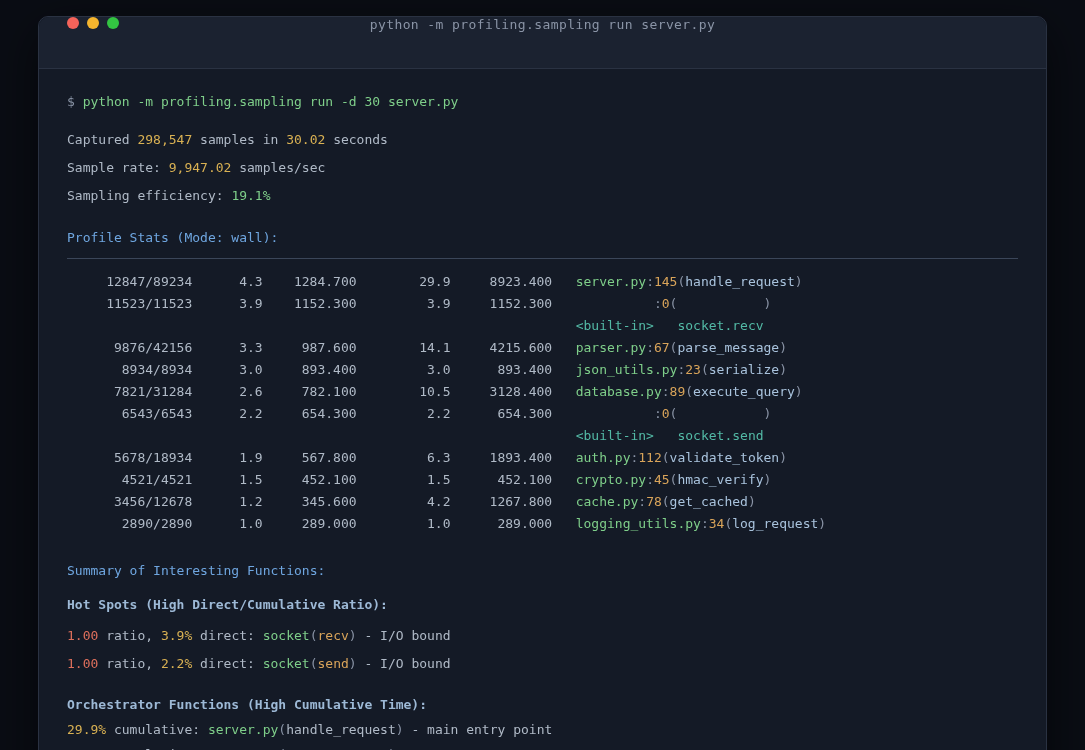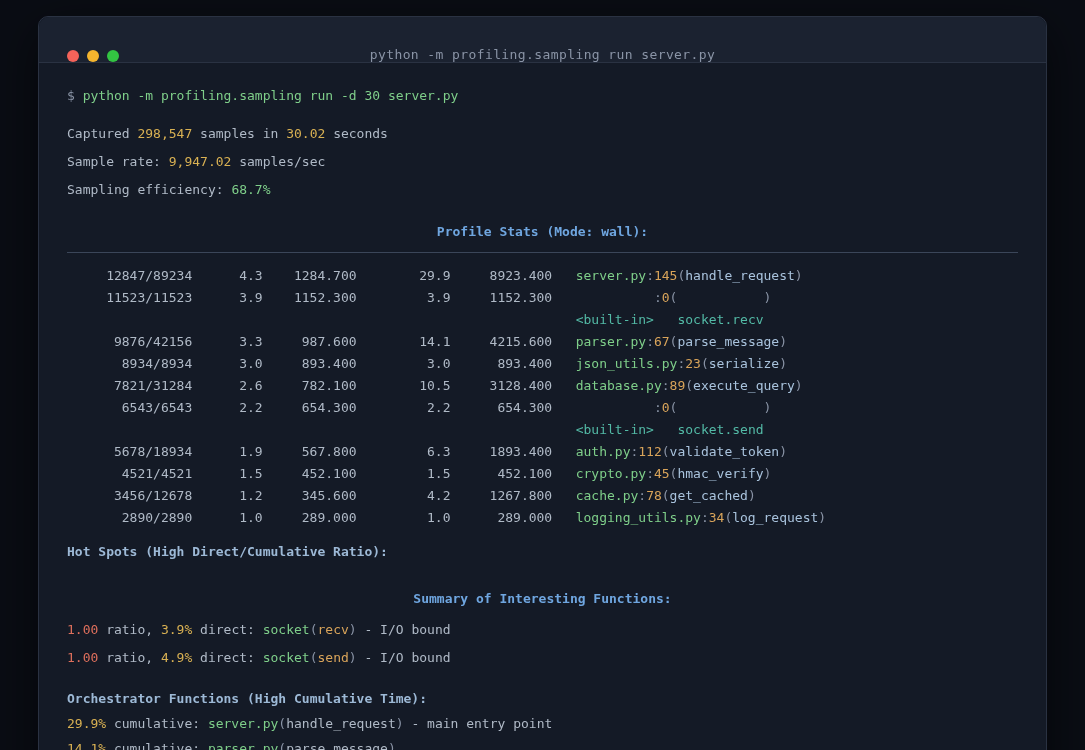--- a/index.html
+++ b/index.html
@@ -26,38 +26,38 @@
     font-family:"DejaVu Sans Mono","Liberation Mono",monospace;
   }
   .terminal{
     position:absolute;left:38px;top:16px;width:1009px;height:800px;
     background:var(--bg-term);
     border:1px solid var(--border);
     border-radius:10px;
     box-shadow:0 14px 50px rgba(0,0,0,.55);
   }
   .titlebar{
-    height:46px;display:flex;align-items:flex-end;position:relative;
+    height:52px;display:flex;align-items:flex-start;position:relative;
     background:var(--bg-titlebar);
     border-bottom:1px solid var(--border);
     border-radius:10px 10px 0 0;
   }
   .dots{position:absolute;left:28px;display:flex;gap:8px;}
   .dot{width:12px;height:12px;border-radius:50%;display:inline-block;cursor:default;}
   .dot.red{background:#f4635a;}
   .dot.yellow{background:#f5b52e;}
   .dot.green{background:#33c442;}
   .title{flex:1;text-align:center;color:var(--dim);font-size:13px;letter-spacing:.4px;}
   .content{padding:22px 28px 0 28px;font-size:13px;color:var(--fg);}
   .line{line-height:22px;white-space:pre;}
   .dim{color:var(--dim);}
   .green{color:var(--green);}
   .yellow{color:var(--yellow);}
   .orange{color:var(--orange);}
-  .blue{color:var(--blue);font-weight:bold;text-align:center;}
+  .blue{color:var(--blue);font-weight:normal;}
   .subblue{color:var(--subblue);font-weight:bold;}
   .teal{color:var(--teal) !important;margin-top:22px;}
   .red{color:var(--red);}
   .func{color:var(--func);}
   .file{color:var(--green);}
   .fgc{color:var(--fg);}
   .l-captured{margin-top:16px;}
   .l-rate,.l-eff{margin-top:6px;}
   .l-pheading{margin-top:20px;}
   hr.sep{border:0;border-top:1px solid #3b4659;margin:9px 0 12px 0;}
@@ -90,21 +90,21 @@
   </div>
 
   <div class="content">
 
     <div class="line"><span class="dim">$</span><span> </span><span class="green">python -m profiling.sampling run -d 30 server.py</span></div>
 
     <div class="line l-captured"><span>Captured </span><span class="yellow">298,547</span><span> samples in </span><span class="yellow">30.02</span><span> seconds</span></div>
 
     <div class="line l-rate"><span>Sample rate: </span><span class="yellow">9,947.02</span><span> samples/sec</span></div>
 
-    <div class="line l-eff"><span>Sampling efficiency: </span><span class="green">68.7%</span></div>
+    <div class="line l-eff"><span>Sampling efficiency: </span><span class="green">19.1%</span></div>
 
     <div class="line blue l-pheading">Profile Stats (Mode: wall):</div>
     <hr class="sep">
 
     <div class="rows">
 
         <div class="line row"><span class="col c-ns">12847/89234</span><span class="col c-sp">4.3</span><span class="col c-tt">1284.700</span><span class="col c-cu">29.9</span><span class="col c-ct">8923.400</span><span class="c-fn"><span class="file">server.py</span><span class="dim">:</span><span class="orange">145</span><span class="dim">(</span><span class="func">handle_request</span><span class="dim">)</span></span></div>
 
         <div class="line row"><span class="col c-ns">11523/11523</span><span class="col c-sp">3.9</span><span class="col c-tt">1152.300</span><span class="col c-cu">3.9</span><span class="col c-ct">1152.300</span><span class="c-fn"><span class="file teal">&lt;built-in&gt;</span><span class="dim">:</span><span class="orange">0</span><span class="dim">(</span><span class="func teal">socket.recv</span><span class="dim">)</span></span></div>
 
@@ -118,30 +118,30 @@
 
         <div class="line row"><span class="col c-ns">5678/18934</span><span class="col c-sp">1.9</span><span class="col c-tt">567.800</span><span class="col c-cu">6.3</span><span class="col c-ct">1893.400</span><span class="c-fn"><span class="file">auth.py</span><span class="dim">:</span><span class="orange">112</span><span class="dim">(</span><span class="func">validate_token</span><span class="dim">)</span></span></div>
 
         <div class="line row"><span class="col c-ns">4521/4521</span><span class="col c-sp">1.5</span><span class="col c-tt">452.100</span><span class="col c-cu">1.5</span><span class="col c-ct">452.100</span><span class="c-fn"><span class="file">crypto.py</span><span class="dim">:</span><span class="orange">45</span><span class="dim">(</span><span class="func">hmac_verify</span><span class="dim">)</span></span></div>
 
         <div class="line row"><span class="col c-ns">3456/12678</span><span class="col c-sp">1.2</span><span class="col c-tt">345.600</span><span class="col c-cu">4.2</span><span class="col c-ct">1267.800</span><span class="c-fn"><span class="file">cache.py</span><span class="dim">:</span><span class="orange">78</span><span class="dim">(</span><span class="func">get_cached</span><span class="dim">)</span></span></div>
 
         <div class="line row"><span class="col c-ns">2890/2890</span><span class="col c-sp">1.0</span><span class="col c-tt">289.000</span><span class="col c-cu">1.0</span><span class="col c-ct">289.000</span><span class="c-fn"><span class="file">logging_utils.py</span><span class="dim">:</span><span class="orange">34</span><span class="dim">(</span><span class="func">log_request</span><span class="dim">)</span></span></div>
       </div>
 
+    <div class="line blue l-summary">Summary of Interesting Functions:</div>
+
     <div class="line subblue l-hot-h">Hot Spots (High Direct/Cumulative Ratio):</div>
-
-    <div class="line blue l-summary">Summary of Interesting Functions:</div>
 
     <div class="hotrows">
 
         <div class="line hot-line"><span class="red">1.00</span><span> ratio, </span><span class="yellow">3.9%</span><span> direct: </span><span class="green">socket</span><span class="dim">(</span><span class="orange">recv</span><span class="dim">)</span><span> - I/O bound</span></div>
 
 
-        <div class="line hot-line"><span class="red">1.00</span><span> ratio, </span><span class="yellow">4.9%</span><span> direct: </span><span class="green">socket</span><span class="dim">(</span><span class="orange">send</span><span class="dim">)</span><span> - I/O bound</span></div>
+        <div class="line hot-line"><span class="red">1.00</span><span> ratio, </span><span class="yellow">2.2%</span><span> direct: </span><span class="green">socket</span><span class="dim">(</span><span class="orange">send</span><span class="dim">)</span><span> - I/O bound</span></div>
       </div>
 
     <div class="line subblue l-orch-h">Orchestrator Functions (High Cumulative Time):</div>
 
     <div class="orchrows">
 
         <div class="line orch-line"><span class="yellow">29.9%</span><span> cumulative: </span><span class="green">server.py</span><span class="dim">(</span><span class="fgc">handle_request</span><span class="dim">)</span><span> - main entry point</span></div>
 
         <div class="line orch-line"><span class="yellow">14.1%</span><span> cumulative: </span><span class="green">parser.py</span><span class="dim">(</span><span class="fgc">parse_message</span><span class="dim">)</span><span></span></div>
       </div>

